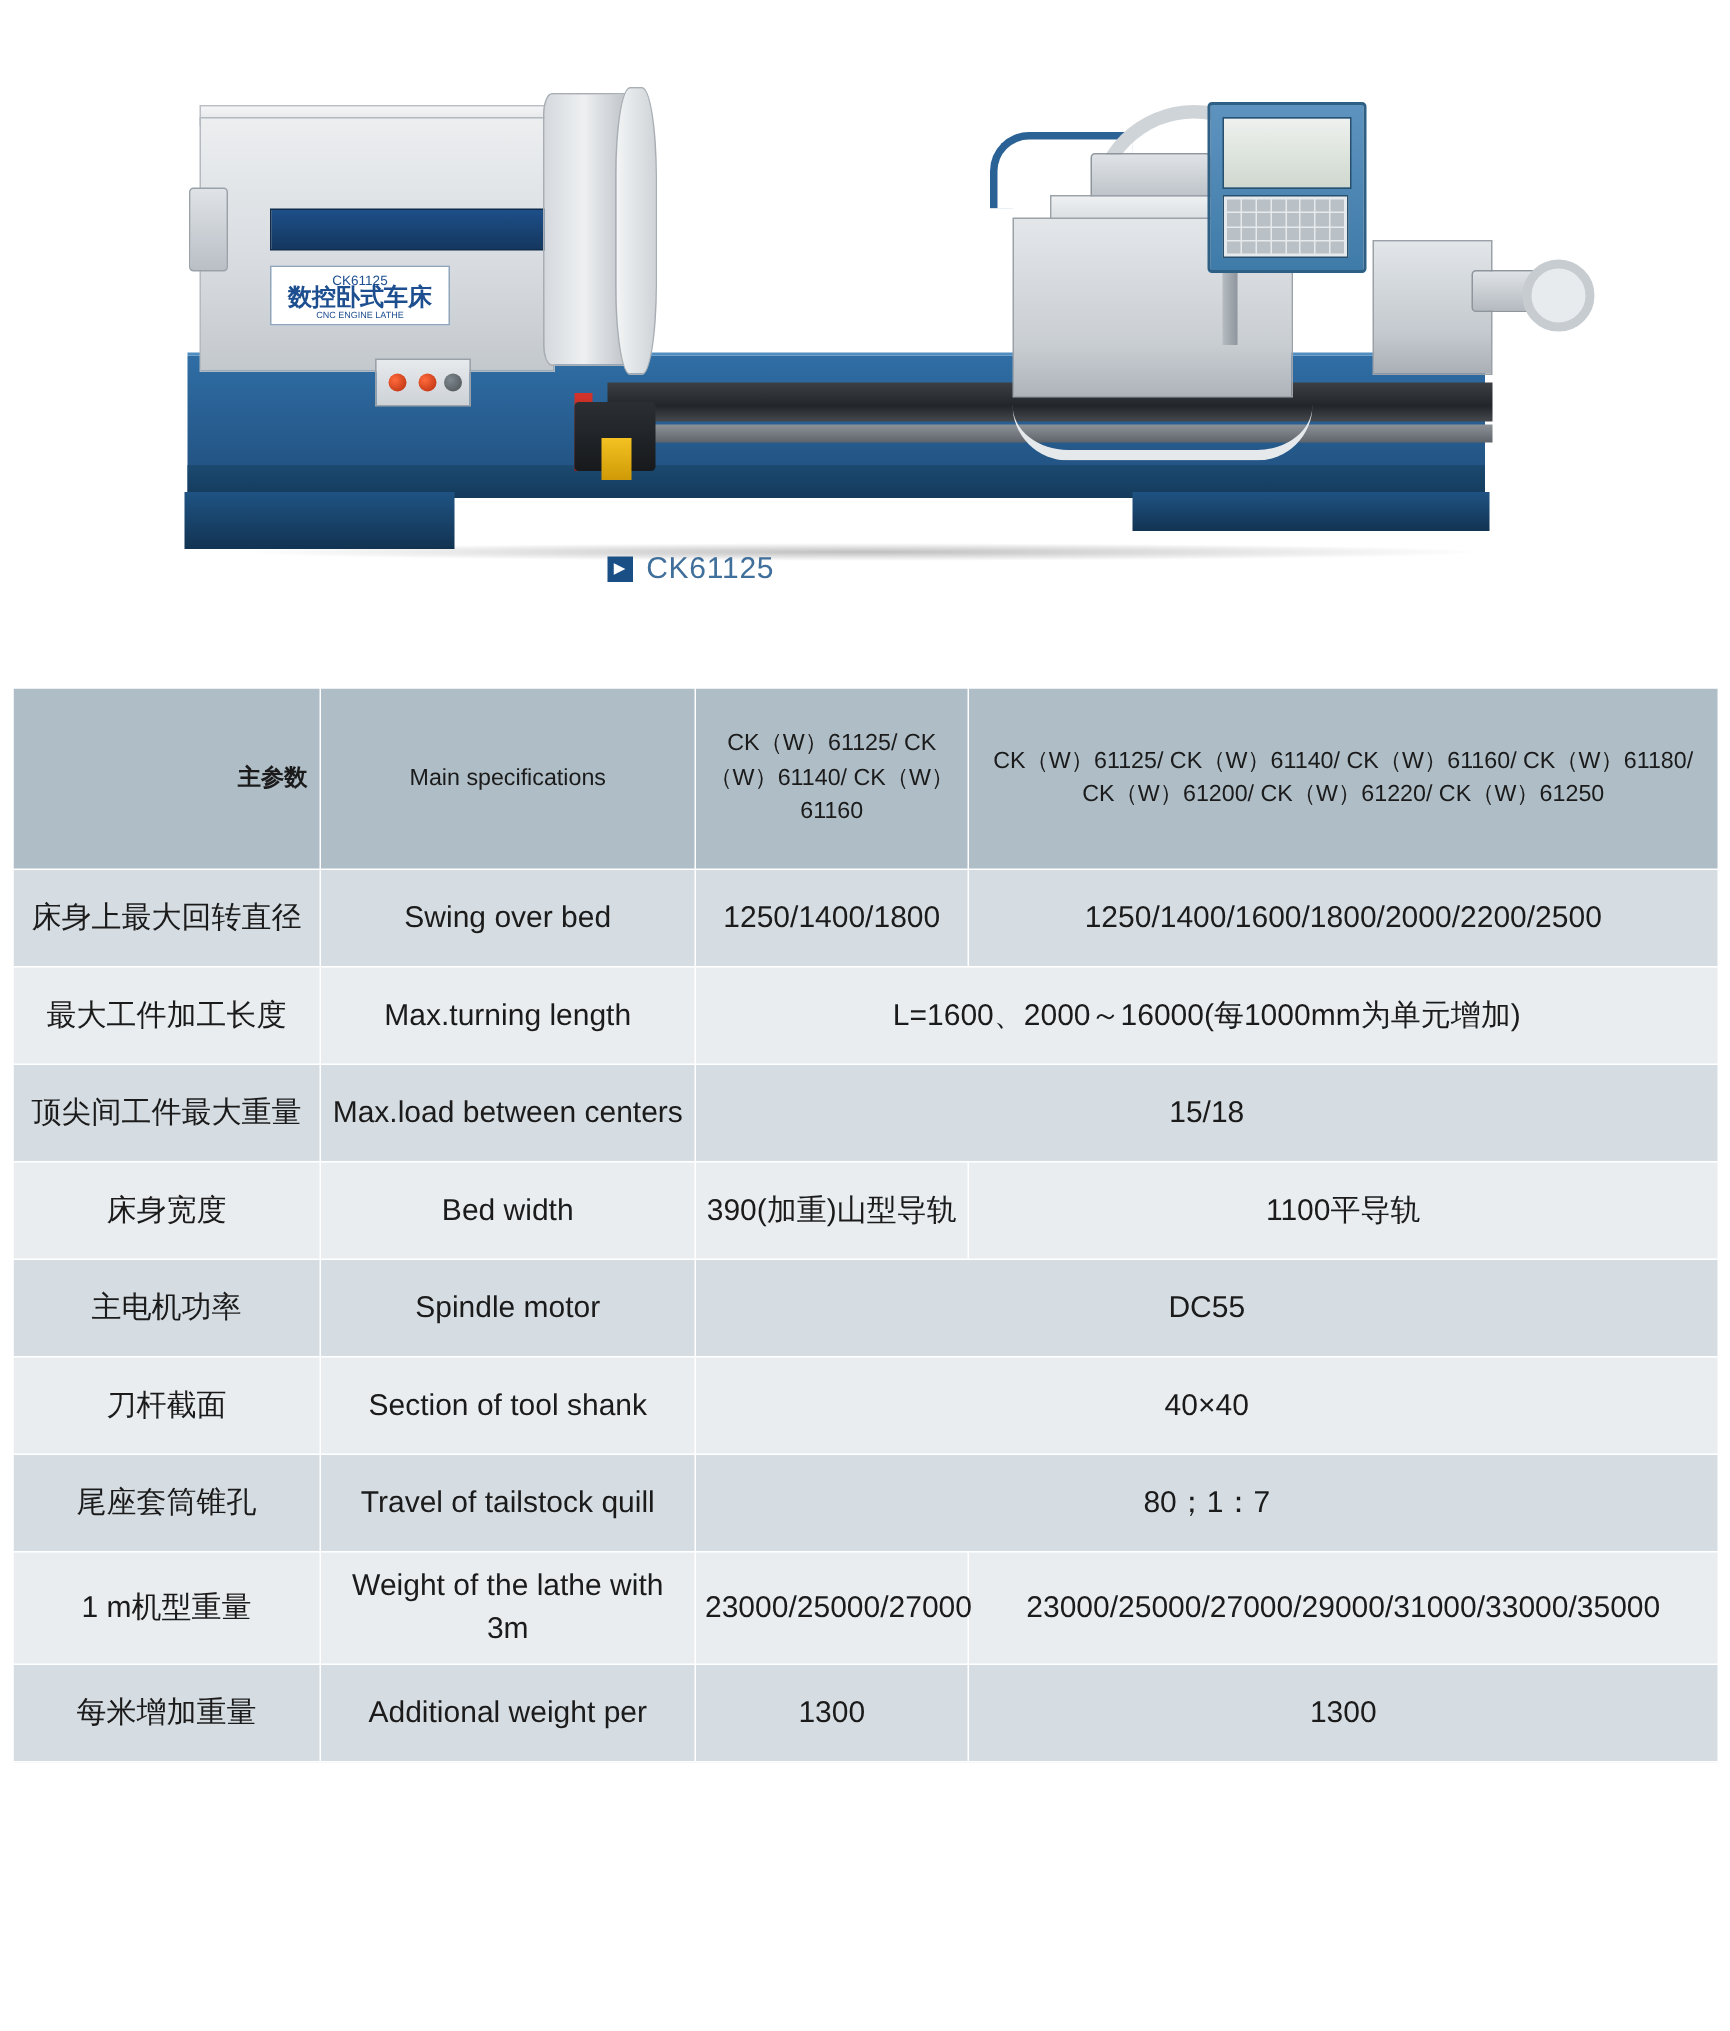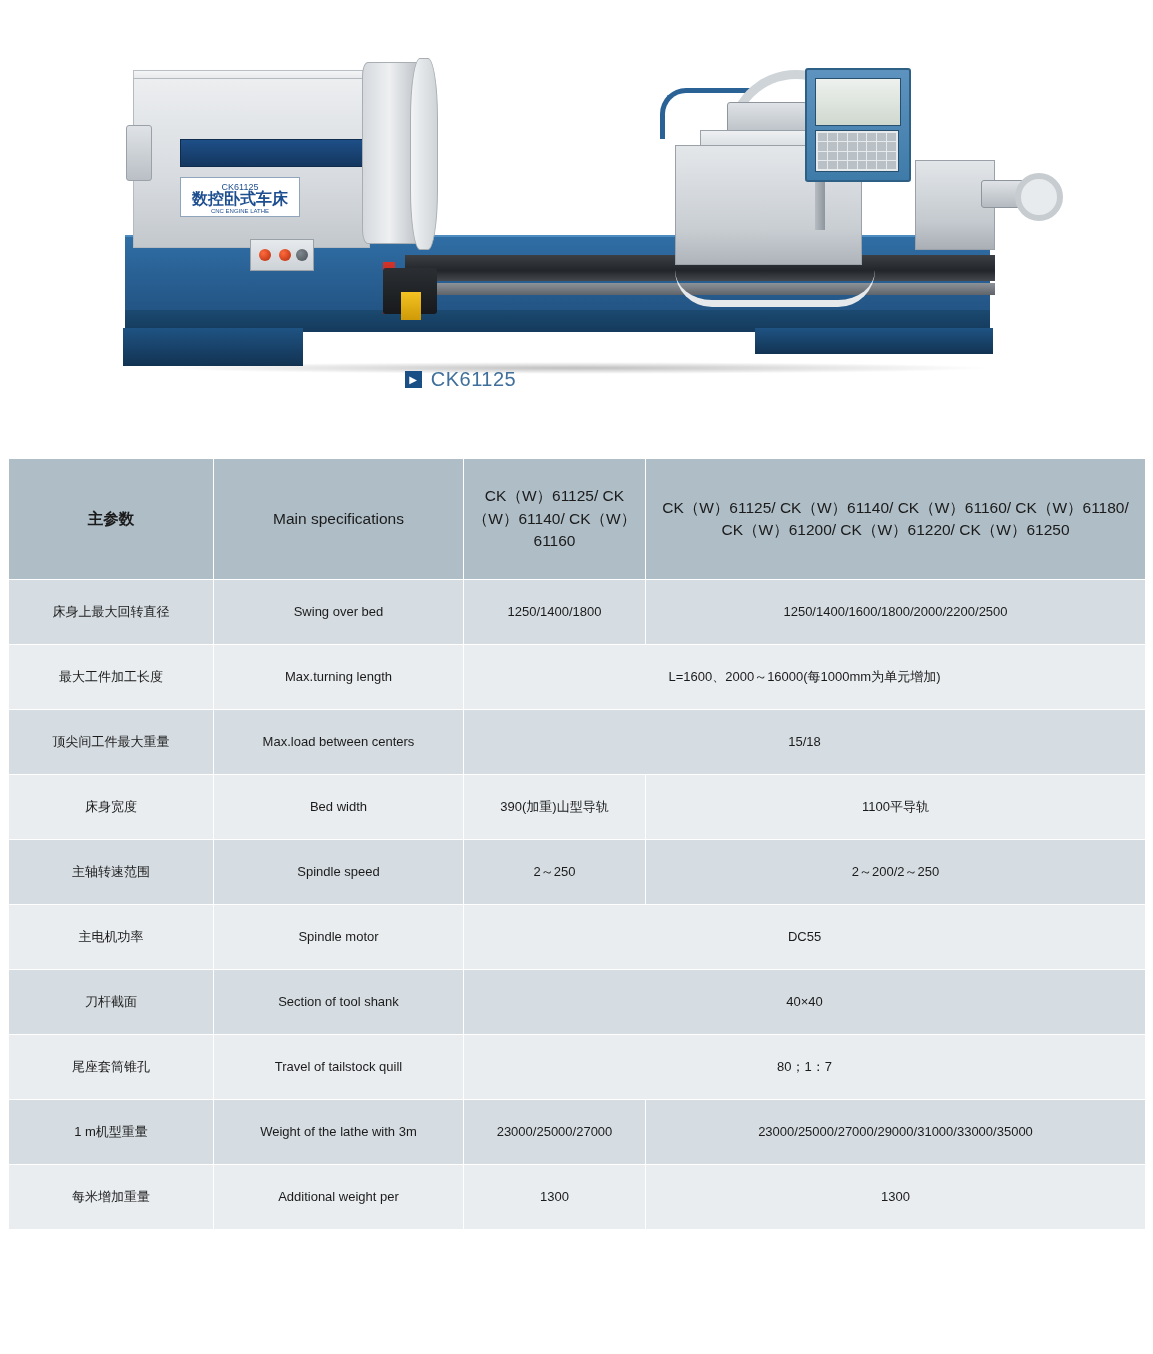--- a/index.html
+++ b/index.html
@@ -390,34 +390,35 @@
   table.spec col.c1 { width: 205px; }
   table.spec col.c2 { width: 250px; }
   table.spec col.c3 { width: 182px; }
   table.spec col.c4 { width: 500px; }
 
   table.spec th,
   table.spec td {
     border: 1px solid #ffffff;
     text-align: center;
     vertical-align: middle;
-    font-size: 13px;
+    font-size: 20px;
     color: #1b1b1b;
     padding: 8px 6px;
     line-height: 1.45;
   }
   table.spec thead th {
     background: #aebdc6;
     font-weight: normal;
     font-size: 15.5px;
     padding: 14px 8px;
     height: 92px;
   }
   table.spec thead th.head-cn {
     font-weight: bold;
+    text-align: right;
   }
   table.spec tbody tr td {
     height: 48px;
   }
   table.spec tbody tr:nth-child(odd) td {
     background: #d6dde2;
   }
   table.spec tbody tr:nth-child(even) td {
     background: #e9edf0;
   }
@@ -549,26 +550,20 @@
         <td class="en-col">Max.load between centers</td>
         <td colspan="2">15/18</td>
       </tr>
       <tr>
         <td class="cn-col">床身宽度</td>
         <td class="en-col">Bed width</td>
         <td>390(加重)山型导轨</td>
         <td>1100平导轨</td>
       </tr>
       <tr>
-        <td class="cn-col">主轴转速范围</td>
-        <td class="en-col">Spindle speed</td>
-        <td>2～250</td>
-        <td>2～200/2～250</td>
-      </tr>
-      <tr>
         <td class="cn-col">主电机功率</td>
         <td class="en-col">Spindle motor</td>
         <td colspan="2">DC55</td>
       </tr>
       <tr>
         <td class="cn-col">刀杆截面</td>
         <td class="en-col">Section of tool shank</td>
         <td colspan="2">40×40</td>
       </tr>
       <tr>

